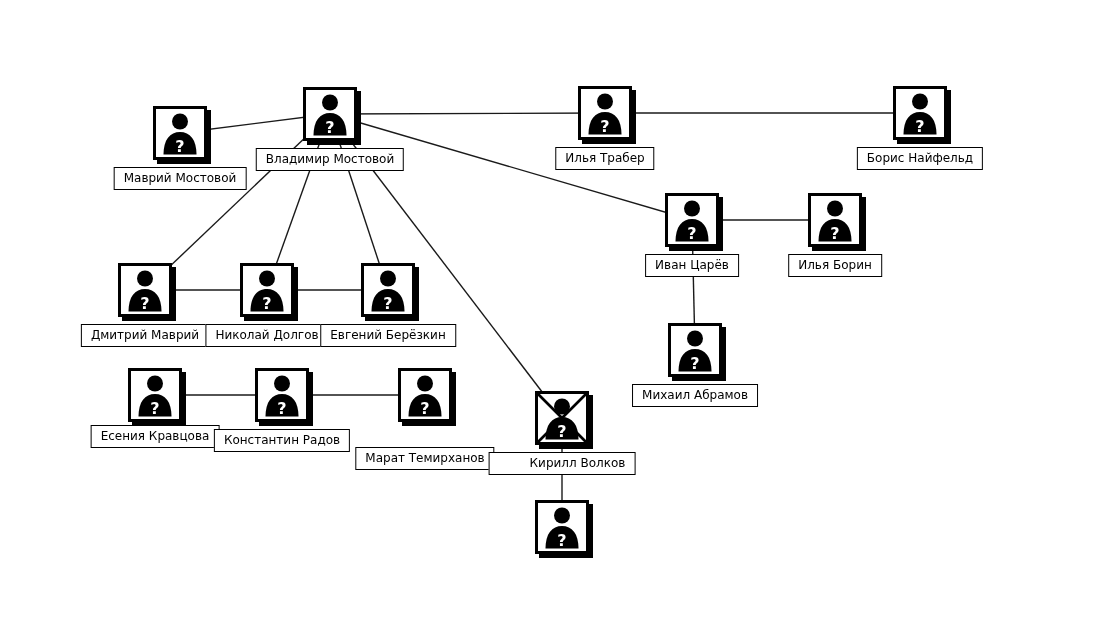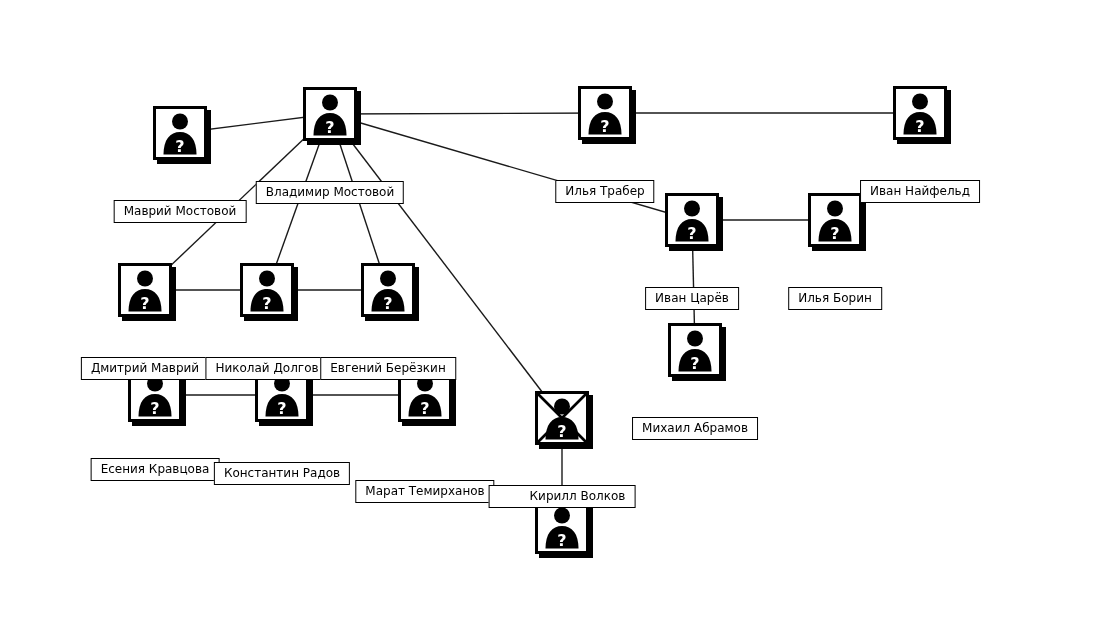--- a/index.html
+++ b/index.html
@@ -48,21 +48,20 @@
     transform: translateX(-50%);
     background: #fff;
     border: 1px solid #000;
     padding: 3px 9px 4px 9px;
     font-size: 12px;
     line-height: 14px;
     color: #000;
     white-space: nowrap;
     z-index: 3;
     cursor: pointer;
-    margin-top: 33px;
   }
 </style>
 </head>
 <body>
 
 <div id="canvas">
   <svg id="edges" width="1100" height="617" viewBox="0 0 1100 617">
       <line x1="180" y1="133" x2="330" y2="114" stroke="#1a1a1a" stroke-width="1.4"></line>
       <line x1="330" y1="114" x2="605" y2="113" stroke="#1a1a1a" stroke-width="1.4"></line>
       <line x1="605" y1="113" x2="920" y2="113" stroke="#1a1a1a" stroke-width="1.4"></line>
@@ -103,21 +102,21 @@
       </svg>
     </div>
     <div class="plabel" style="left: 605px; top: 147px;">Илья Трабер</div>
     <div class="picon" style="left: 893px; top: 86px;">
       <svg class="glyph" viewBox="0 0 48 48" width="48" height="48">
         <circle cx="24" cy="12.5" r="8" fill="#000000"></circle>
         <path d="M24 23 C14 23 7.5 30.5 7.5 45.5 L40.5 45.5 C40.5 30.5 34 23 24 23 Z" fill="#000000"></path>
         <text x="24" y="42.5" text-anchor="middle" font-family="DejaVu Sans, sans-serif" font-size="16" font-weight="bold" fill="#ffffff">?</text>
       </svg>
     </div>
-    <div class="plabel" style="left: 920px; top: 147px;">Иван Найфельд</div>
+    <div class="plabel" style="left: 920px; top: 147px;">Борис Найфельд</div>
     <div class="picon" style="left: 665px; top: 193px;">
       <svg class="glyph" viewBox="0 0 48 48" width="48" height="48">
         <circle cx="24" cy="12.5" r="8" fill="#000000"></circle>
         <path d="M24 23 C14 23 7.5 30.5 7.5 45.5 L40.5 45.5 C40.5 30.5 34 23 24 23 Z" fill="#000000"></path>
         <text x="24" y="42.5" text-anchor="middle" font-family="DejaVu Sans, sans-serif" font-size="16" font-weight="bold" fill="#ffffff">?</text>
       </svg>
     </div>
     <div class="plabel" style="left: 692px; top: 254px;">Иван Царёв</div>
     <div class="picon" style="left: 808px; top: 193px;">
       <svg class="glyph" viewBox="0 0 48 48" width="48" height="48">

